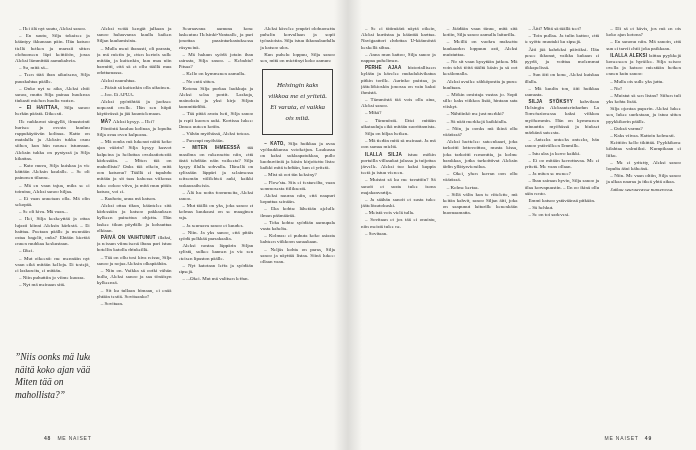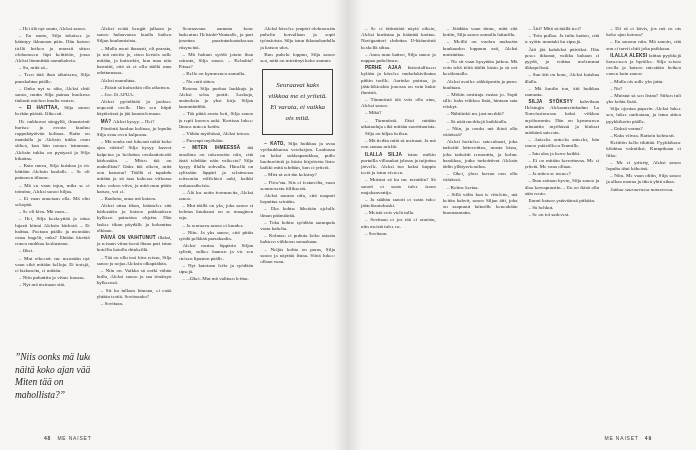--- a/index.html
+++ b/index.html
@@ -110,21 +110,21 @@
           <p>Aleksi nostaa läppärin Siljan sylistä, sulkee kannen ja vie sen eteisen lipaston päälle.</p>
           <p>– Nyt katotaan leffa ja syödään sipsejä.</p>
           <p>– ...Okei. Mut mä valitsen leffan.</p>
         </div>
     </div>
     <div class="col">
       <div>
           <p>Aleksi kävelee ympäri olohuonetta puhelin korvallaan ja sopii työasioista. Silja istuu ikkunalaudalla ja katsoo ulos.</p>
           <p>Kun puhelu loppuu, Silja sanoo sen, mitä on miettinyt koko aamun:</p>
         </div>
-      <div class="quote-box">Seuraavat kaks
+      <div class="quote-box">Helsingin kaks
 viikkoa me ei yritetä.
 Ei varata, ei vaikka
 ois mitä.</div>
       <div>
           <p><b>– KATO, </b>Silja huikkaa ja avaa vyölaukkunsa vetoketjun. Laukussa on kaksi suklaapatukkaa, pullo kuohuviiniä ja käsin kirjoitettu lista: kaikki mitä tehdään, kun ei yritetä.</p>
           <p>– Mist sä oot tän keksiny?</p>
           <p>– Flow'sta. Siis ei festareilta, vaan semmosesta fiiliksestä.</p>
           <p>Aleksi nauraa niin, että naapuri koputtaa seinään.</p>
           <p>– Eka kohta: lähetään ajelulle ilman päämäärää.</p>
           <p>– Toka kohta: syödään aamupala vasta kahelta.</p>

